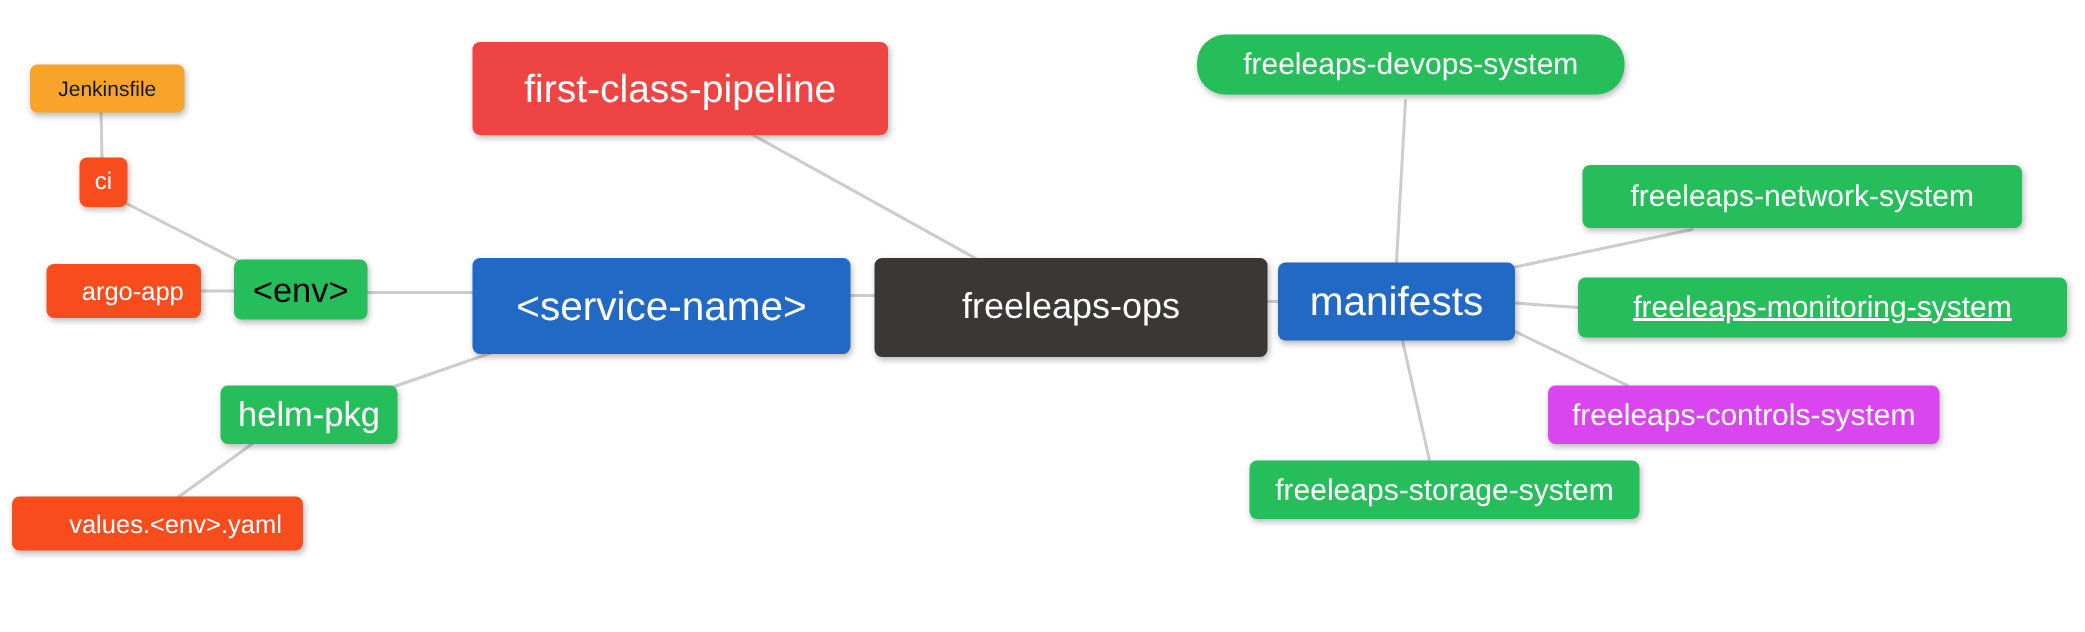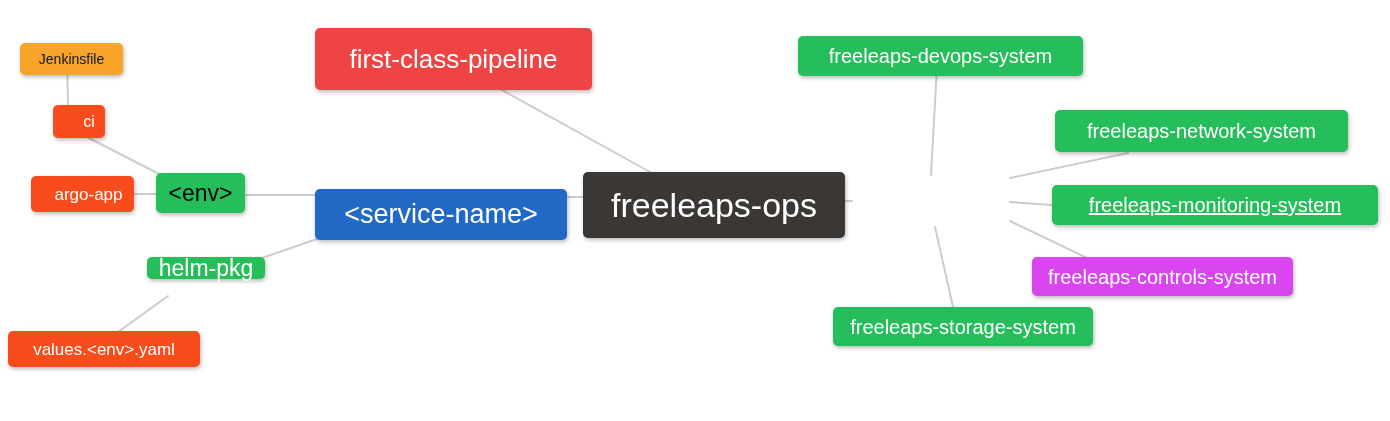--- a/index.html
+++ b/index.html
@@ -56,28 +56,29 @@
       <line x1="502" y1="90" x2="650" y2="172" stroke="#CCCCCC" stroke-width="2" stroke-linecap="round"></line>
       <line x1="567" y1="197" x2="583" y2="197" stroke="#CCCCCC" stroke-width="2" stroke-linecap="round"></line>
       <line x1="845" y1="201" x2="852" y2="201" stroke="#CCCCCC" stroke-width="2" stroke-linecap="round"></line>
       <line x1="931" y1="175" x2="937" y2="67" stroke="#CCCCCC" stroke-width="2" stroke-linecap="round"></line>
       <line x1="1010" y1="178" x2="1128" y2="153" stroke="#CCCCCC" stroke-width="2" stroke-linecap="round"></line>
       <line x1="1010" y1="202" x2="1052" y2="205" stroke="#CCCCCC" stroke-width="2" stroke-linecap="round"></line>
       <line x1="1010" y1="221" x2="1085" y2="257" stroke="#CCCCCC" stroke-width="2" stroke-linecap="round"></line>
       <line x1="935" y1="227" x2="953" y2="307" stroke="#CCCCCC" stroke-width="2" stroke-linecap="round"></line>
     </svg>
   <div class="nodes">
-      <div class="node" style="left: 583px; top: 172px; width: 262px; height: 66px; font-size: 34px; background: rgb(58, 55, 52); color: rgb(255, 255, 255);">freeleaps-ops</div>
+      <div class="node" style="left: 583px; top: 172px; width: 262px; height: 66px; font-size: 24px; background: rgb(58, 55, 52); color: rgb(255, 255, 255);">freeleaps-ops</div>
       <div class="node" style="left: 315px; top: 28px; width: 277px; height: 62px; font-size: 26px; background: #ef4444; color: rgb(255, 255, 255);">first-class-pipeline</div>
-      <div class="node" style="left: 315px; top: 189px; width: 252px; height: 51px; font-size: 27px; background: rgb(33, 105, 196); color: rgb(255, 255, 255);">&lt;service-name&gt;</div>
+      <div class="node" style="left: 315px; top: 172px; width: 252px; height: 64px; font-size: 27px; background: rgb(33, 105, 196); color: rgb(255, 255, 255);">&lt;service-name&gt;</div>
+      <div class="node" style="left: 852px; top: 175px; width: 158px; height: 52px; font-size: 27px; background: rgb(33, 105, 196); color: rgb(255, 255, 255);">manifests</div>
       <div class="node" style="left: 156px; top: 173px; width: 89px; height: 40px; font-size: 23px; background: rgb(37, 190, 91); color: #000000;">&lt;env&gt;</div>
-      <div class="node" style="left: 147px; top: 257px; width: 118px; height: 22px; font-size: 23px; background: rgb(37, 190, 91); color: rgb(255, 255, 255);">helm-pkg</div>
-      <div class="node" style="left: 53px; top: 105px; width: 32px; height: 33px; font-size: 16px; background: rgb(249, 76, 29); color: rgb(255, 255, 255); padding-left: 20px;">ci</div>
+      <div class="node" style="left: 147px; top: 257px; width: 118px; height: 39px; font-size: 23px; background: rgb(37, 190, 91); color: rgb(255, 255, 255);">helm-pkg</div>
+      <div class="node" style="left: 53px; top: 105px; width: 32px; height: 33px; font-size: 16px; background: rgb(249, 76, 29); color: rgb(255, 255, 255);">ci</div>
       <div class="node" style="left: 31px; top: 176px; width: 91px; height: 36px; font-size: 17px; background: rgb(249, 76, 29); color: rgb(255, 255, 255); padding-left: 12px;">argo-app</div>
-      <div class="node" style="left: 8px; top: 331px; width: 192px; height: 36px; font-size: 17px; background: rgb(249, 76, 29); color: rgb(255, 255, 255);">values.&lt;env&gt;.yaml</div>
+      <div class="node" style="left: 8px; top: 331px; width: 170px; height: 36px; font-size: 17px; background: rgb(249, 76, 29); color: rgb(255, 255, 255); padding-left: 24px;">values.&lt;env&gt;.yaml</div>
       <div class="node" style="left: 20px; top: 43px; width: 103px; height: 32px; font-size: 14px; background: rgb(248, 164, 43); color: #0f172a;">Jenkinsfile</div>
-      <div class="node" style="left: 798px; top: 36px; width: 285px; height: 40px; font-size: 20px; background: rgb(37, 190, 91); color: rgb(255, 255, 255);">freeleaps-devops-system</div>
+      <div class="node" style="left: 798px; top: 23px; width: 285px; height: 40px; font-size: 20px; background: rgb(37, 190, 91); color: rgb(255, 255, 255); border-radius: 19px;">freeleaps-devops-system</div>
       <div class="node" style="left: 1055px; top: 110px; width: 293px; height: 42px; font-size: 20px; background: rgb(37, 190, 91); color: rgb(255, 255, 255);">freeleaps-network-system</div>
       <div class="node" style="left: 1052px; top: 185px; width: 326px; height: 40px; font-size: 20px; background: rgb(37, 190, 91); color: rgb(255, 255, 255); text-decoration: underline;">freeleaps-monitoring-system</div>
       <div class="node" style="left: 1032px; top: 257px; width: 261px; height: 39px; font-size: 20px; background: #d946ef; color: rgb(255, 255, 255);">freeleaps-controls-system</div>
       <div class="node" style="left: 813px; top: 307px; width: 260px; height: 39px; font-size: 20px; background: rgb(37, 190, 91); color: rgb(255, 255, 255); margin-left: 20px;">freeleaps-storage-system</div>
     </div>
 </div>
 
 </body></html>

